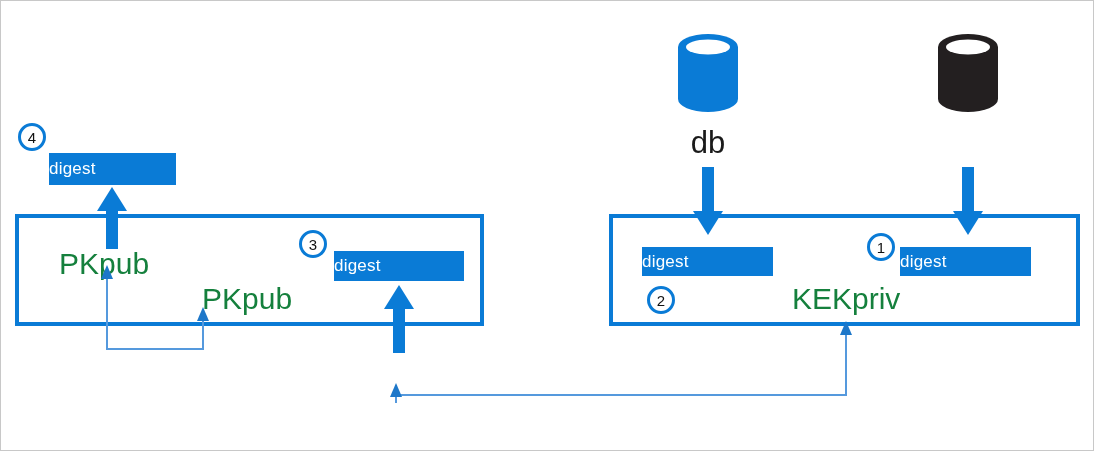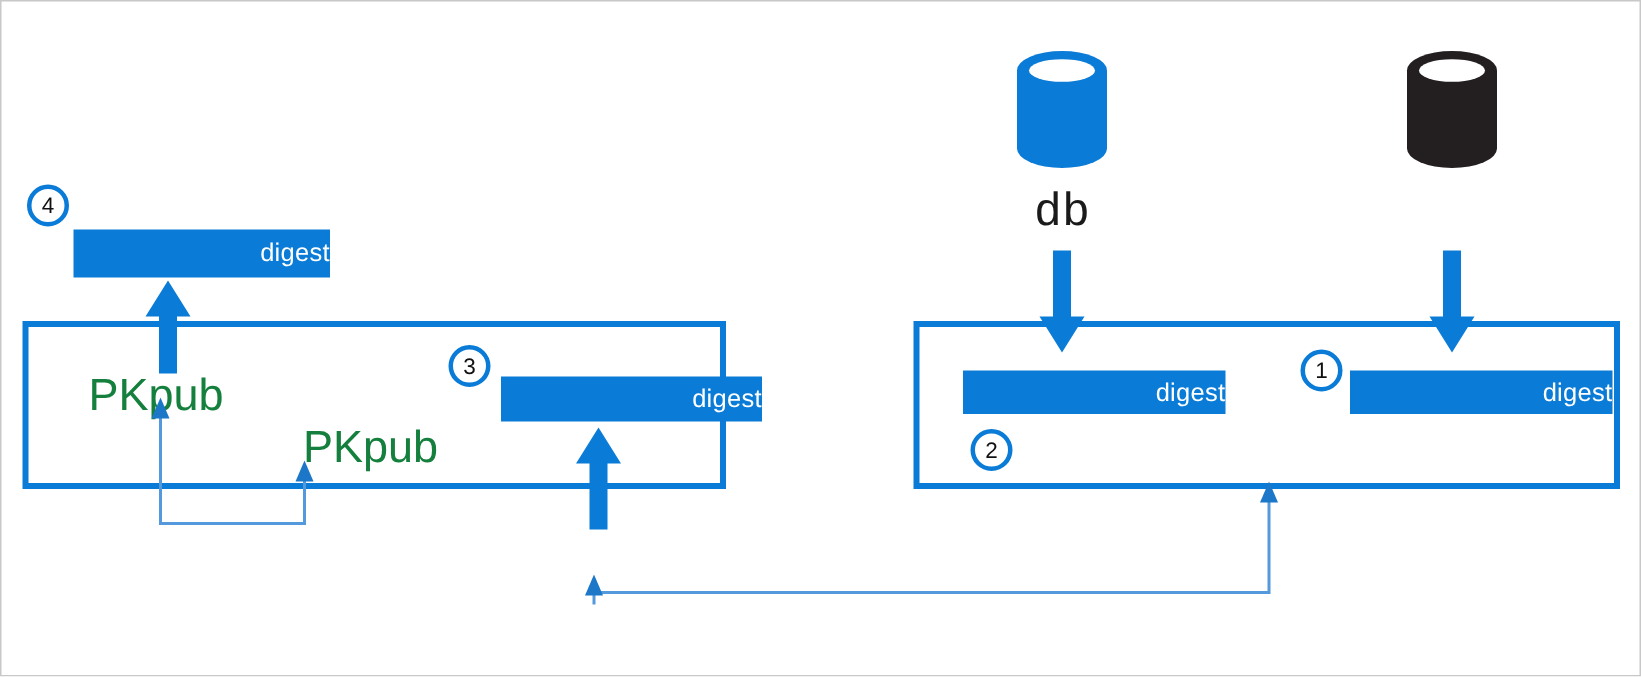--- a/index.html
+++ b/index.html
@@ -26,23 +26,22 @@
     background: transparent;
   }
 
   
   .digest-chip {
     background: #0a7bd6;
     color: #ffffff;
     font-size: 17px;
     display: flex;
     align-items: center;
-    justify-content: flex-end;
+    justify-content: flex-start;
     letter-spacing: 0.2px;
-    padding-left: 44px;
   }
 
   
   .key-label {
     color: #15803d;
     font-size: 30px;
     white-space: nowrap;
     line-height: 1;
   }
   .db-label {
@@ -82,21 +81,21 @@
 <body>
 
 <div id="canvas">
 
   <div class="abs cylinder" style="left:676px; top:32px;">
     <svg width="62" height="80" viewBox="0 0 62 80">
       <path d="M1,14 a30,13 0 0 1 60,0 L61,66 a30,13 0 0 1 -60,0 Z" fill="#0a7bd6"></path>
       <ellipse cx="31" cy="14" rx="22" ry="7.5" fill="#ffffff"></ellipse>
     </svg>
   </div>
-  <div class="abs db-label" style="left:647px; top:126px; width:120px;font-family:Liberation Mono, monospace;">db</div>
+  <div class="abs db-label" style="left:647px; top:126px; width:120px;">db</div>
 
   <div class="abs cylinder" style="left:936px; top:32px;">
     <svg width="62" height="80" viewBox="0 0 62 80">
       <path d="M1,14 a30,13 0 0 1 60,0 L61,66 a30,13 0 0 1 -60,0 Z" fill="#231f20"></path>
       <ellipse cx="31" cy="14" rx="22" ry="7.5" fill="#ffffff"></ellipse>
     </svg>
   </div>
 
   <svg class="abs block-arrow" style="left:692px; top:166px;" width="30" height="68" viewBox="0 0 30 68">
     <polygon points="9,0 21,0 21,44 30,44 15,68 0,44 9,44" fill="#0a7bd6"></polygon>
@@ -114,20 +113,21 @@
     <span>2</span>
   </div>
 
   <div class="abs digest-chip" style="left:899px; top:246px; width:131px; height:29px;">
     <span>digest</span>
   </div>
   <div class="abs step-circle" style="left:866px; top:232px;">
     <span>1</span>
   </div>
 
+  <div class="abs key-label" style="left:791px; top:283px;">KEKpriv</div>
 
   <div class="abs container-box" style="left:14px; top:213px; width:469px; height:112px;"></div>
 
   <div class="abs key-label" style="left:58px; top:248px;">PKpub</div>
   <div class="abs key-label" style="left:201px; top:283px;">PKpub</div>
 
   <div class="abs digest-chip" style="left:333px; top:250px; width:130px; height:30px;">
     <span>digest</span>
   </div>
   <div class="abs step-circle" style="left:298px; top:229px;">

